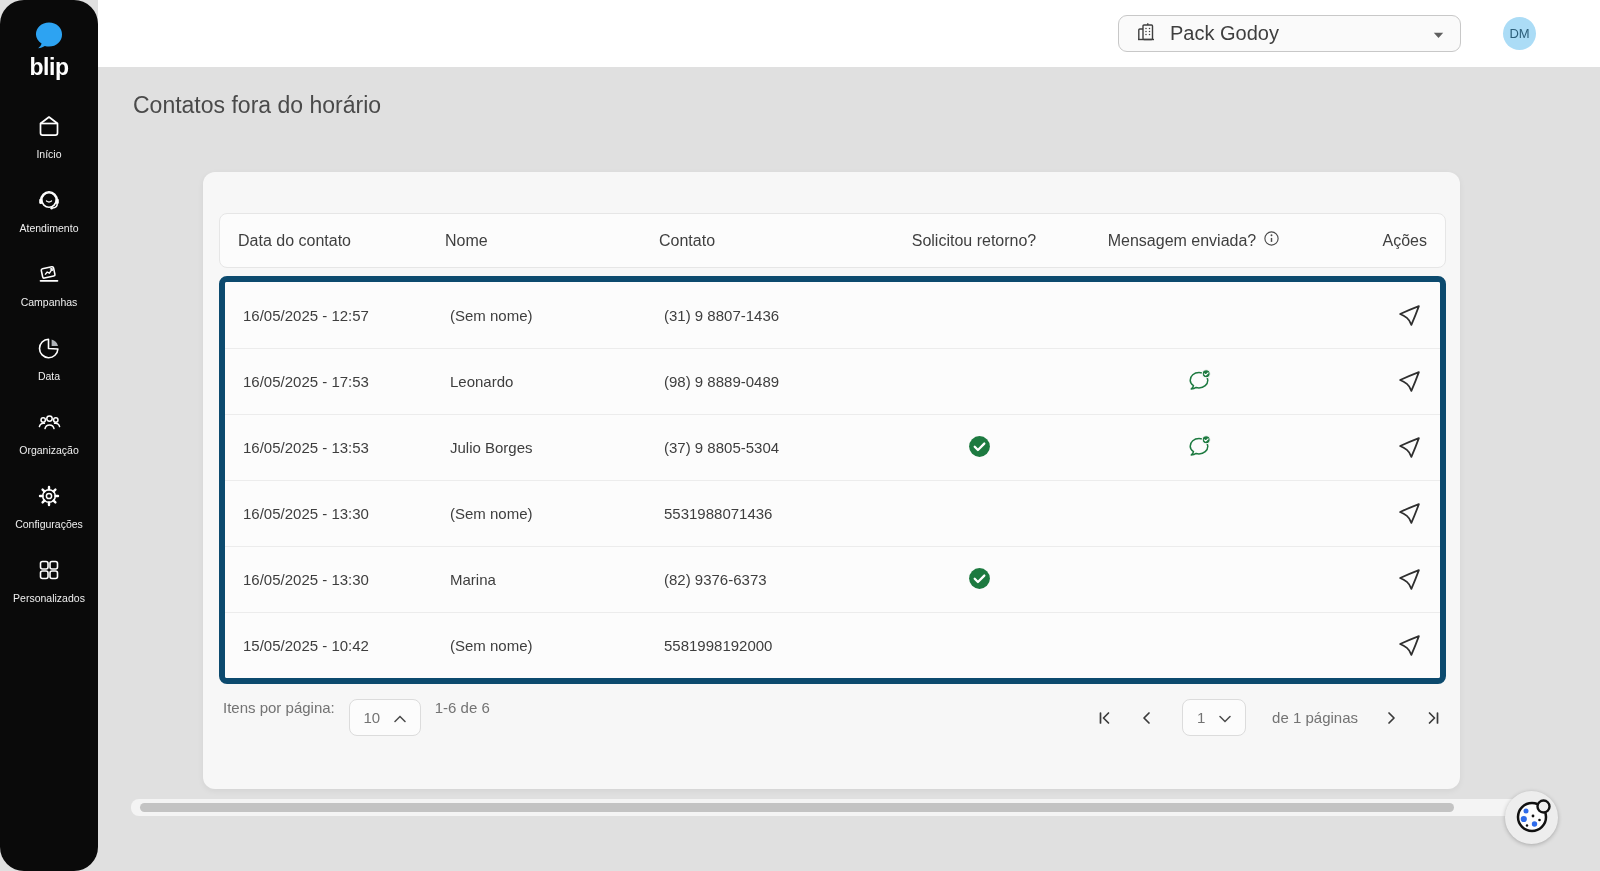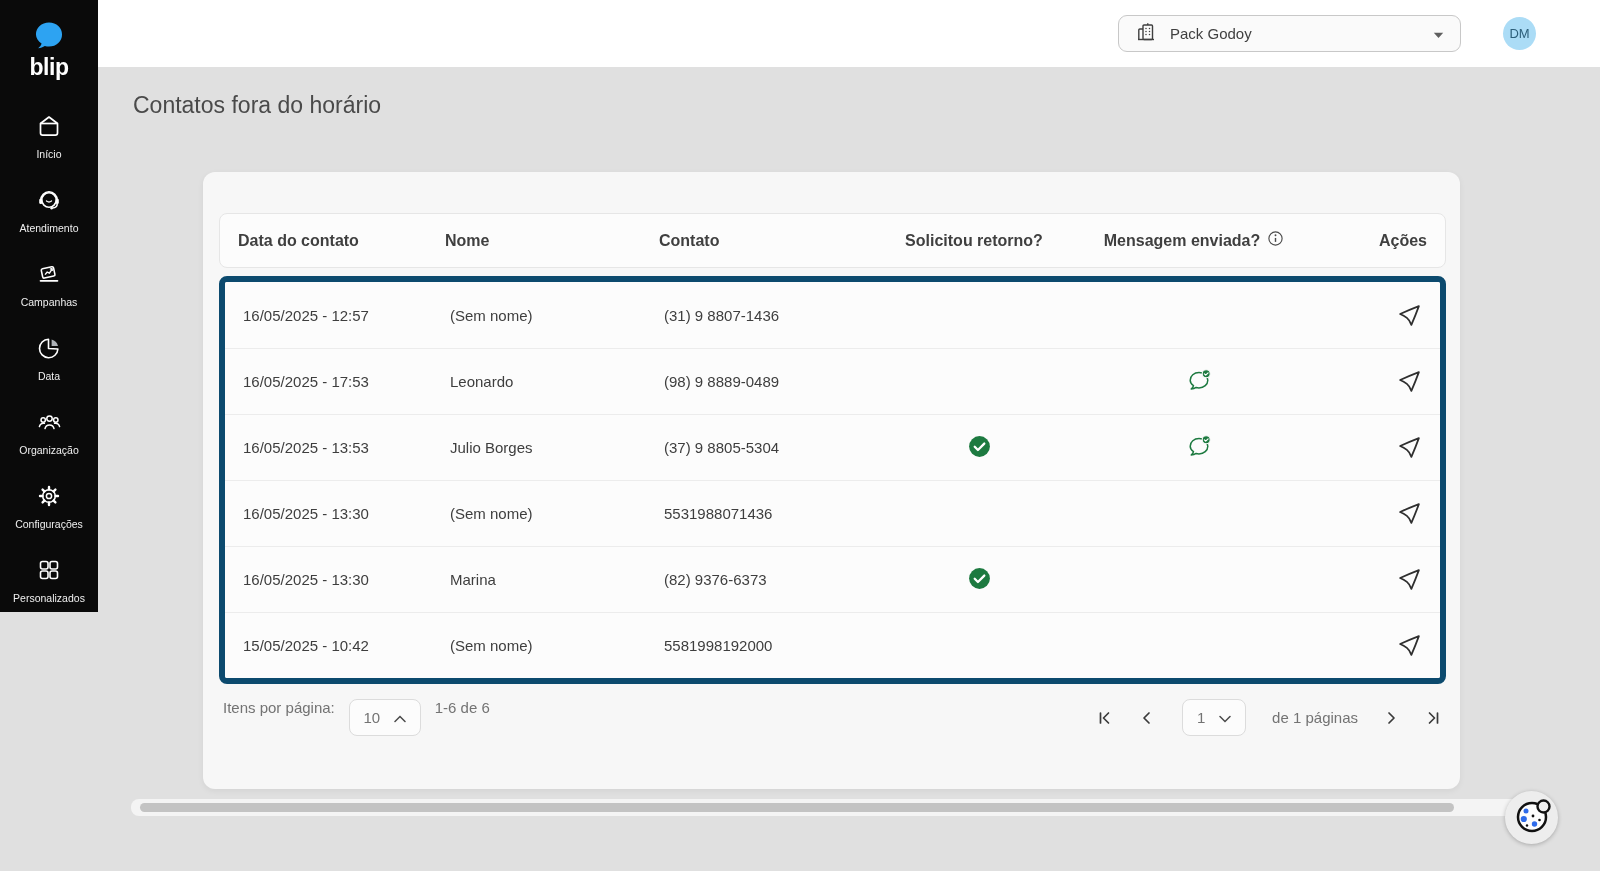--- a/index.html
+++ b/index.html
@@ -5,40 +5,40 @@
   * { box-sizing: border-box; margin: 0; padding: 0; }
   html, body { width: 1600px; height: 871px; overflow: hidden; }
   body {
     font-family: "Liberation Sans", "DejaVu Sans", sans-serif;
     display: flex;
     background: #E0E0E0;
   }
 
   
   .sidebar {
-    width: 98px; height: 612px; background: #0A0A0A; color: #F2F2F2;
-    display: flex; flex-direction: column; align-items: center; flex-shrink: 0;
+    width: 98px; height: 871px; background: #0A0A0A; color: #F2F2F2;
+    display: flex; flex-direction: column; align-items: center; flex-shrink: 0; border-radius: 24px;
   }
   .logo { margin-top: 20px; display: flex; flex-direction: column; align-items: center; }
   .logo-word { font-size: 23px; font-weight: bold; color: #FFFFFF; letter-spacing: -0.5px; margin-top: 1px; }
   .nav { margin-top: 32px; display: flex; flex-direction: column; gap: 27px; align-items: center; }
   .nav-item { display: flex; flex-direction: column; align-items: center; gap: 5px; cursor: pointer; width: 96px; }
   .nav-item .nav-label { font-size: 10.5px; color: #EFEFEF; white-space: nowrap; }
 
   
   .main { flex: 1; display: flex; flex-direction: column; position: relative; }
   .topbar {
     height: 67px; background: #FFFFFF; display: flex; align-items: center;
     justify-content: flex-end; gap: 42px; padding-right: 64px; flex-shrink: 0;
   }
   .tenant-select {
     width: 343px; height: 37px; border: 1px solid #C8C8C8; border-radius: 9px;
     background: #FAFAFA; display: flex; align-items: center; padding: 0 16px; cursor: pointer;
   }
-  .tenant-select .tenant-label { font-size: 15px; color: #3F3F3F; margin-left: 13px; }
+  .tenant-select .tenant-label { font-size: 20px; color: #3F3F3F; margin-left: 13px; }
   .tenant-caret { margin-left: auto; }
   .avatar {
     width: 33px; height: 33px; border-radius: 50%; background: #ABDCF6; color: #2D5F7A;
     display: flex; align-items: center; justify-content: center; font-size: 13px; cursor: pointer;
   }
 
   .page-title { margin: 25px 0 0 35px; font-size: 23px; font-weight: normal; color: #4A4A4A; }
 
   
   .card {
@@ -50,21 +50,21 @@
     display: flex; align-items: center; padding: 0 16px; cursor: pointer;
   }
   .filter-select .filter-value { font-size: 15px; color: #979797; }
   .filter-caret { margin-left: auto; }
 
   
   .tgrid { display: grid; grid-template-columns: 207px 214px 215px 200px 240px 1fr; align-items: center; padding: 0 18px; }
   .thead {
     margin-top: 25px; height: 55px; background: #FCFCFC;
     border: 1px solid #E6E6E6; border-radius: 8px;
-    font-weight: bold; font-size: 16px; color: #3F3F3F;
+    font-weight: normal; font-size: 16px; color: #3F3F3F;
   }
   .th-center { text-align: center; }
   .th-right { text-align: right; }
   .th-msg { display: flex; align-items: center; justify-content: center; gap: 7px; }
   .tbody { margin-top: 8px; background: #FCFCFC; border: 6px solid #0c4a6e; border-radius: 8px; overflow: hidden; }
   .trow { height: 66px; font-size: 15px; color: #3E3E3E; background: #FCFCFC; }
   .trow + .trow { border-top: 1px solid #ECECEC; }
   .cell-center { display: flex; justify-content: center; align-items: center; }
   .cell-right { display: flex; justify-content: flex-end; align-items: center; }
   .icon-btn { cursor: pointer; display: inline-flex; align-items: center; justify-content: center; background: none; border: none; padding: 0; }

